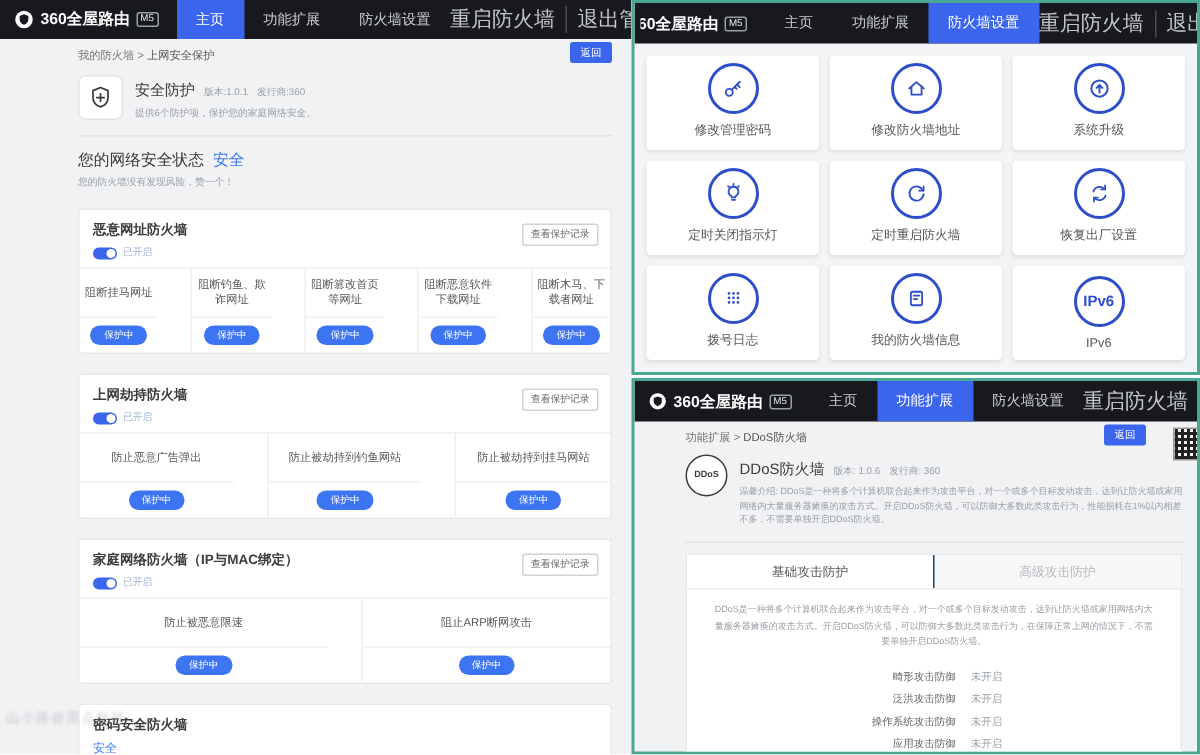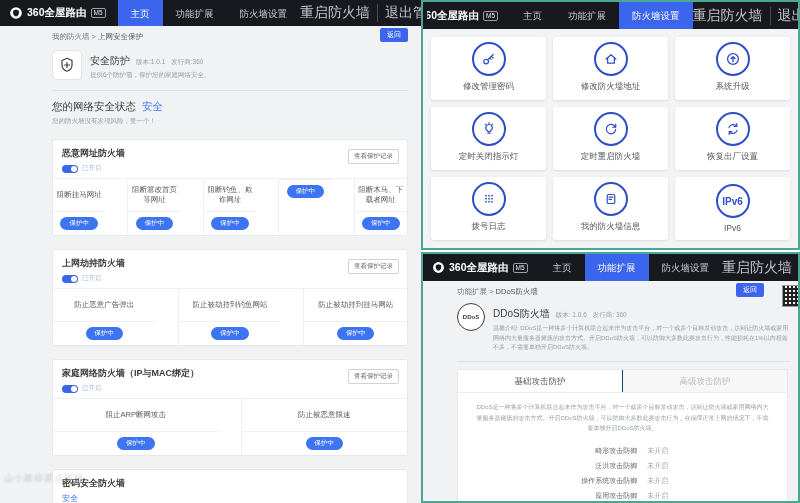--- a/index.html
+++ b/index.html
@@ -148,32 +148,33 @@
           <button class="view-btn">查看保护记录</button>
         </div>
         <div class="items">
           <div class="item">
               <div class="item-label">阻断挂马网址</div>
               <div class="item-foot">
                 <span class="pill">保护中</span>
               </div>
             </div>
           <div class="item">
+              <div class="item-label">阻断钓鱼、欺诈网址</div>
+              <div class="item-foot">
+                <span class="pill">保护中</span>
+              </div>
+            </div>
+          <div class="item">
               <div class="item-label">阻断篡改首页等网址</div>
               <div class="item-foot">
                 <span class="pill">保护中</span>
               </div>
             </div>
           <div class="item">
-              <div class="item-label">阻断钓鱼、欺诈网址</div>
-              <div class="item-foot">
-                <span class="pill">保护中</span>
-              </div>
-            </div>
-          <div class="item">
+              <div class="item-label">阻断恶意软件下载网址</div>
               <div class="item-foot">
                 <span class="pill">保护中</span>
               </div>
             </div>
           <div class="item">
               <div class="item-label">阻断木马、下载者网址</div>
               <div class="item-foot">
                 <span class="pill">保护中</span>
               </div>
             </div>
@@ -219,27 +220,27 @@
           <div class="card-sub">
             <span class="switch">
                 <span class="knob"></span>
               </span>
             <span class="on-text">已开启</span>
           </div>
           <button class="view-btn">查看保护记录</button>
         </div>
         <div class="items">
           <div class="item">
+              <div class="item-label">防止被恶意限速</div>
+              <div class="item-foot">
+                <span class="pill">保护中</span>
+              </div>
+            </div>
+          <div class="item">
               <div class="item-label">阻止ARP断网攻击</div>
-              <div class="item-foot">
-                <span class="pill">保护中</span>
-              </div>
-            </div>
-          <div class="item">
-              <div class="item-label">防止被恶意限速</div>
               <div class="item-foot">
                 <span class="pill">保护中</span>
               </div>
             </div>
         </div>
       </div>
 
       <div class="card">
         <div class="card-h">
           <div class="card-title">密码安全防火墙</div>

